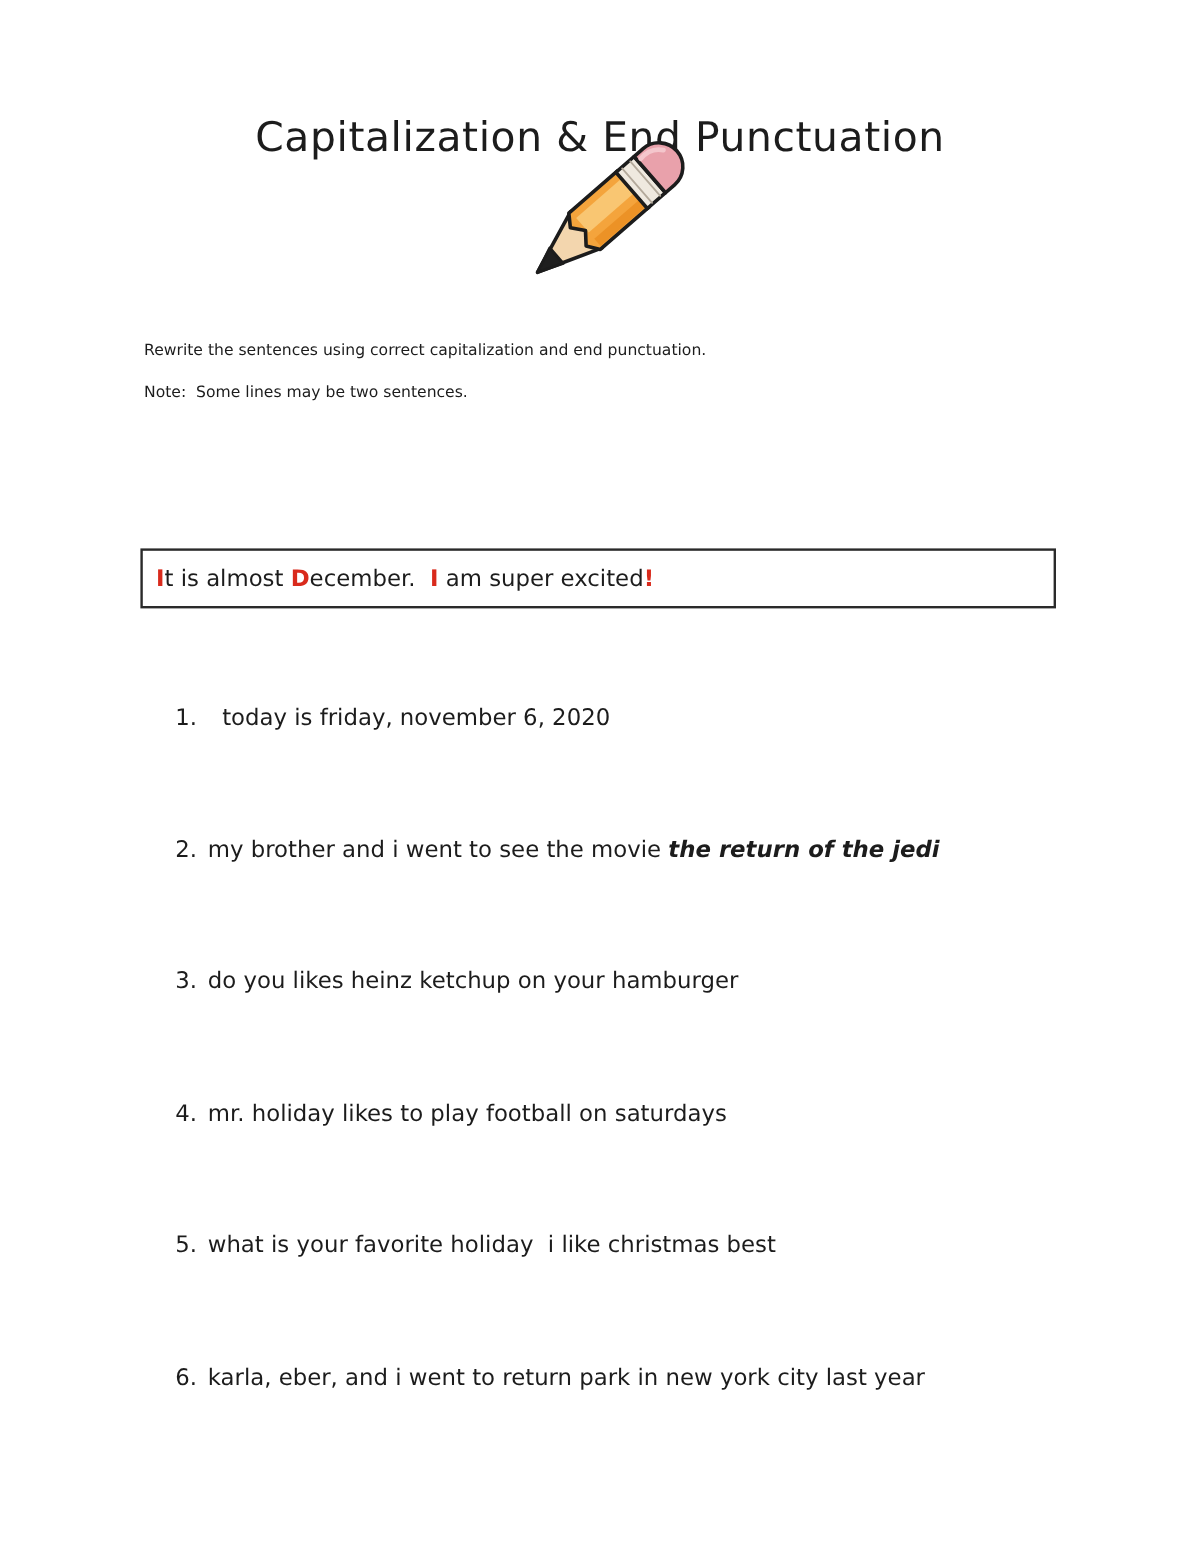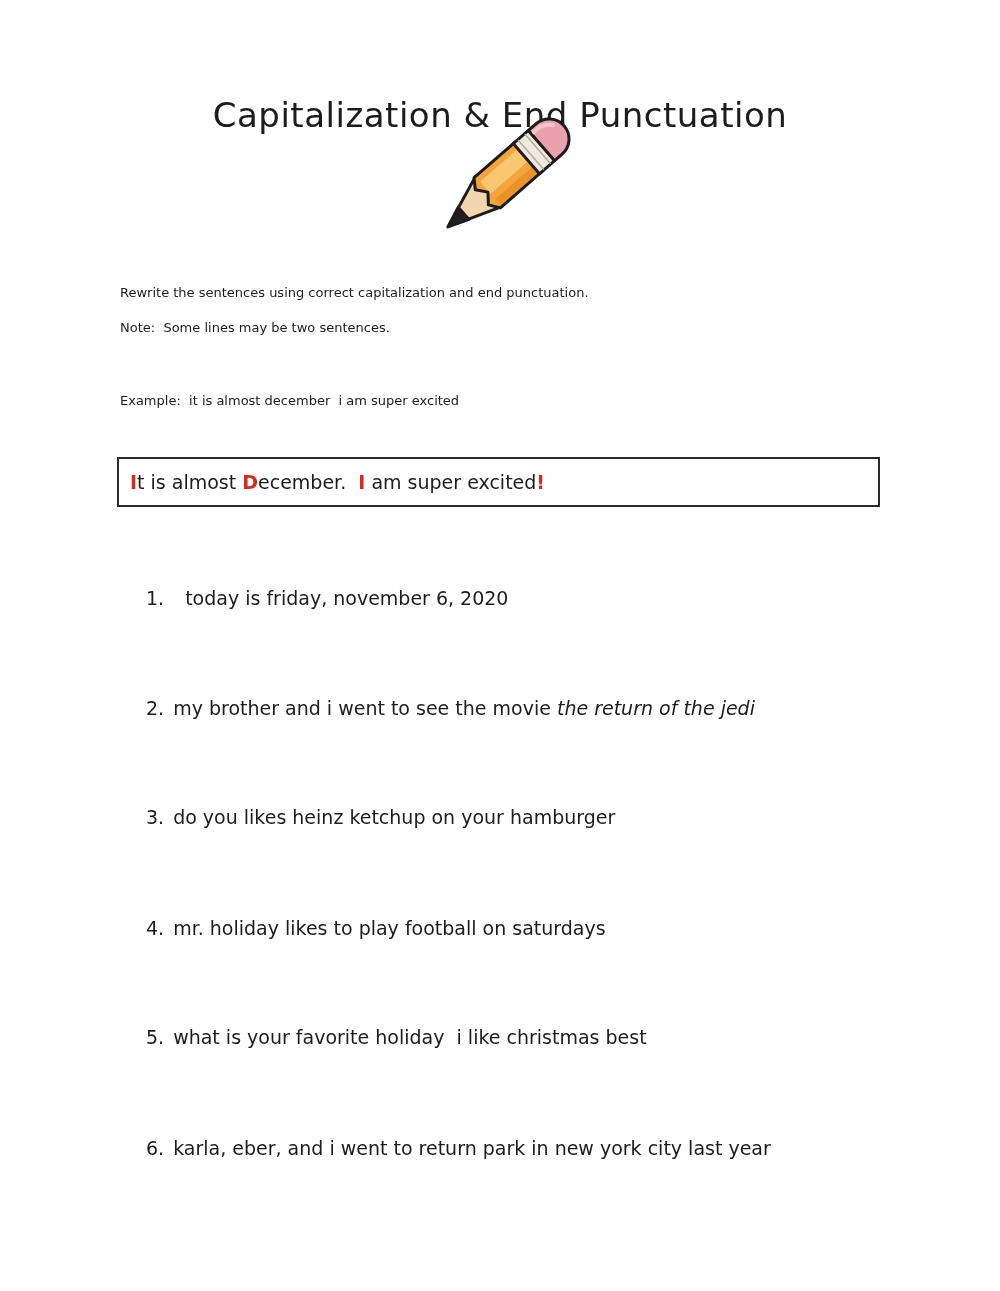--- a/index.html
+++ b/index.html
@@ -63,21 +63,21 @@
     white-space: pre-wrap;
   }
   .q1 { top: 585px; }
   .q2 { top: 695px; }
   .q3 { top: 804px; }
   .q4 { top: 915px; }
   .q5 { top: 1024px; }
   .q6 { top: 1135px; }
   .qnum { margin-right: 9px; }
   .qnum.wide-gap { margin-right: 21px; }
-  .qtext-italic { font-style: italic; }
+  .qtext-italic { font-style: italic; font-weight: bold; }
 </style>
 </head>
 <body>
 
 <div class="page">
 
   <h1 class="title">Capitalization &amp; End Punctuation</h1>
 
   <div class="pencil-wrap">
     <svg width="150" height="150" viewBox="0 0 150 150">
@@ -93,21 +93,20 @@
         <line x1="121" y1="56" x2="121" y2="94" stroke-width="1.5" stroke="#b3a99b"></line>
         <path d="M126,55 h10 a20,20 0 0 1 0,40 h-10 z" stroke="#1c1c1c" stroke-width="3" fill="#e9a1ab"></path>
         <path d="M129,60 q12,-2 19,7" fill="none" stroke-width="4" stroke="#f4c6cc"></path>
       </g>
     </svg>
   </div>
 
   <p class="text-line line1">Rewrite the sentences using correct capitalization and end punctuation.</p>
   <p class="text-line line2">Note:  Some lines may be two sentences.</p>
 
-  <p class="text-line example-line">Example:  it is almost december  i am super excited</p>
 
   <div class="answer-box">
     <span class="seg red" style="color: rgb(217, 42, 28);">I</span>
     <span class="seg">t is almost </span>
     <span class="seg red" style="color: rgb(217, 42, 28);">D</span>
     <span class="seg">ecember.  </span>
     <span class="seg red" style="color: rgb(217, 42, 28);">I</span>
     <span class="seg"> am super excited</span>
     <span class="seg red" style="color: rgb(217, 42, 28);">!</span>
   </div>

